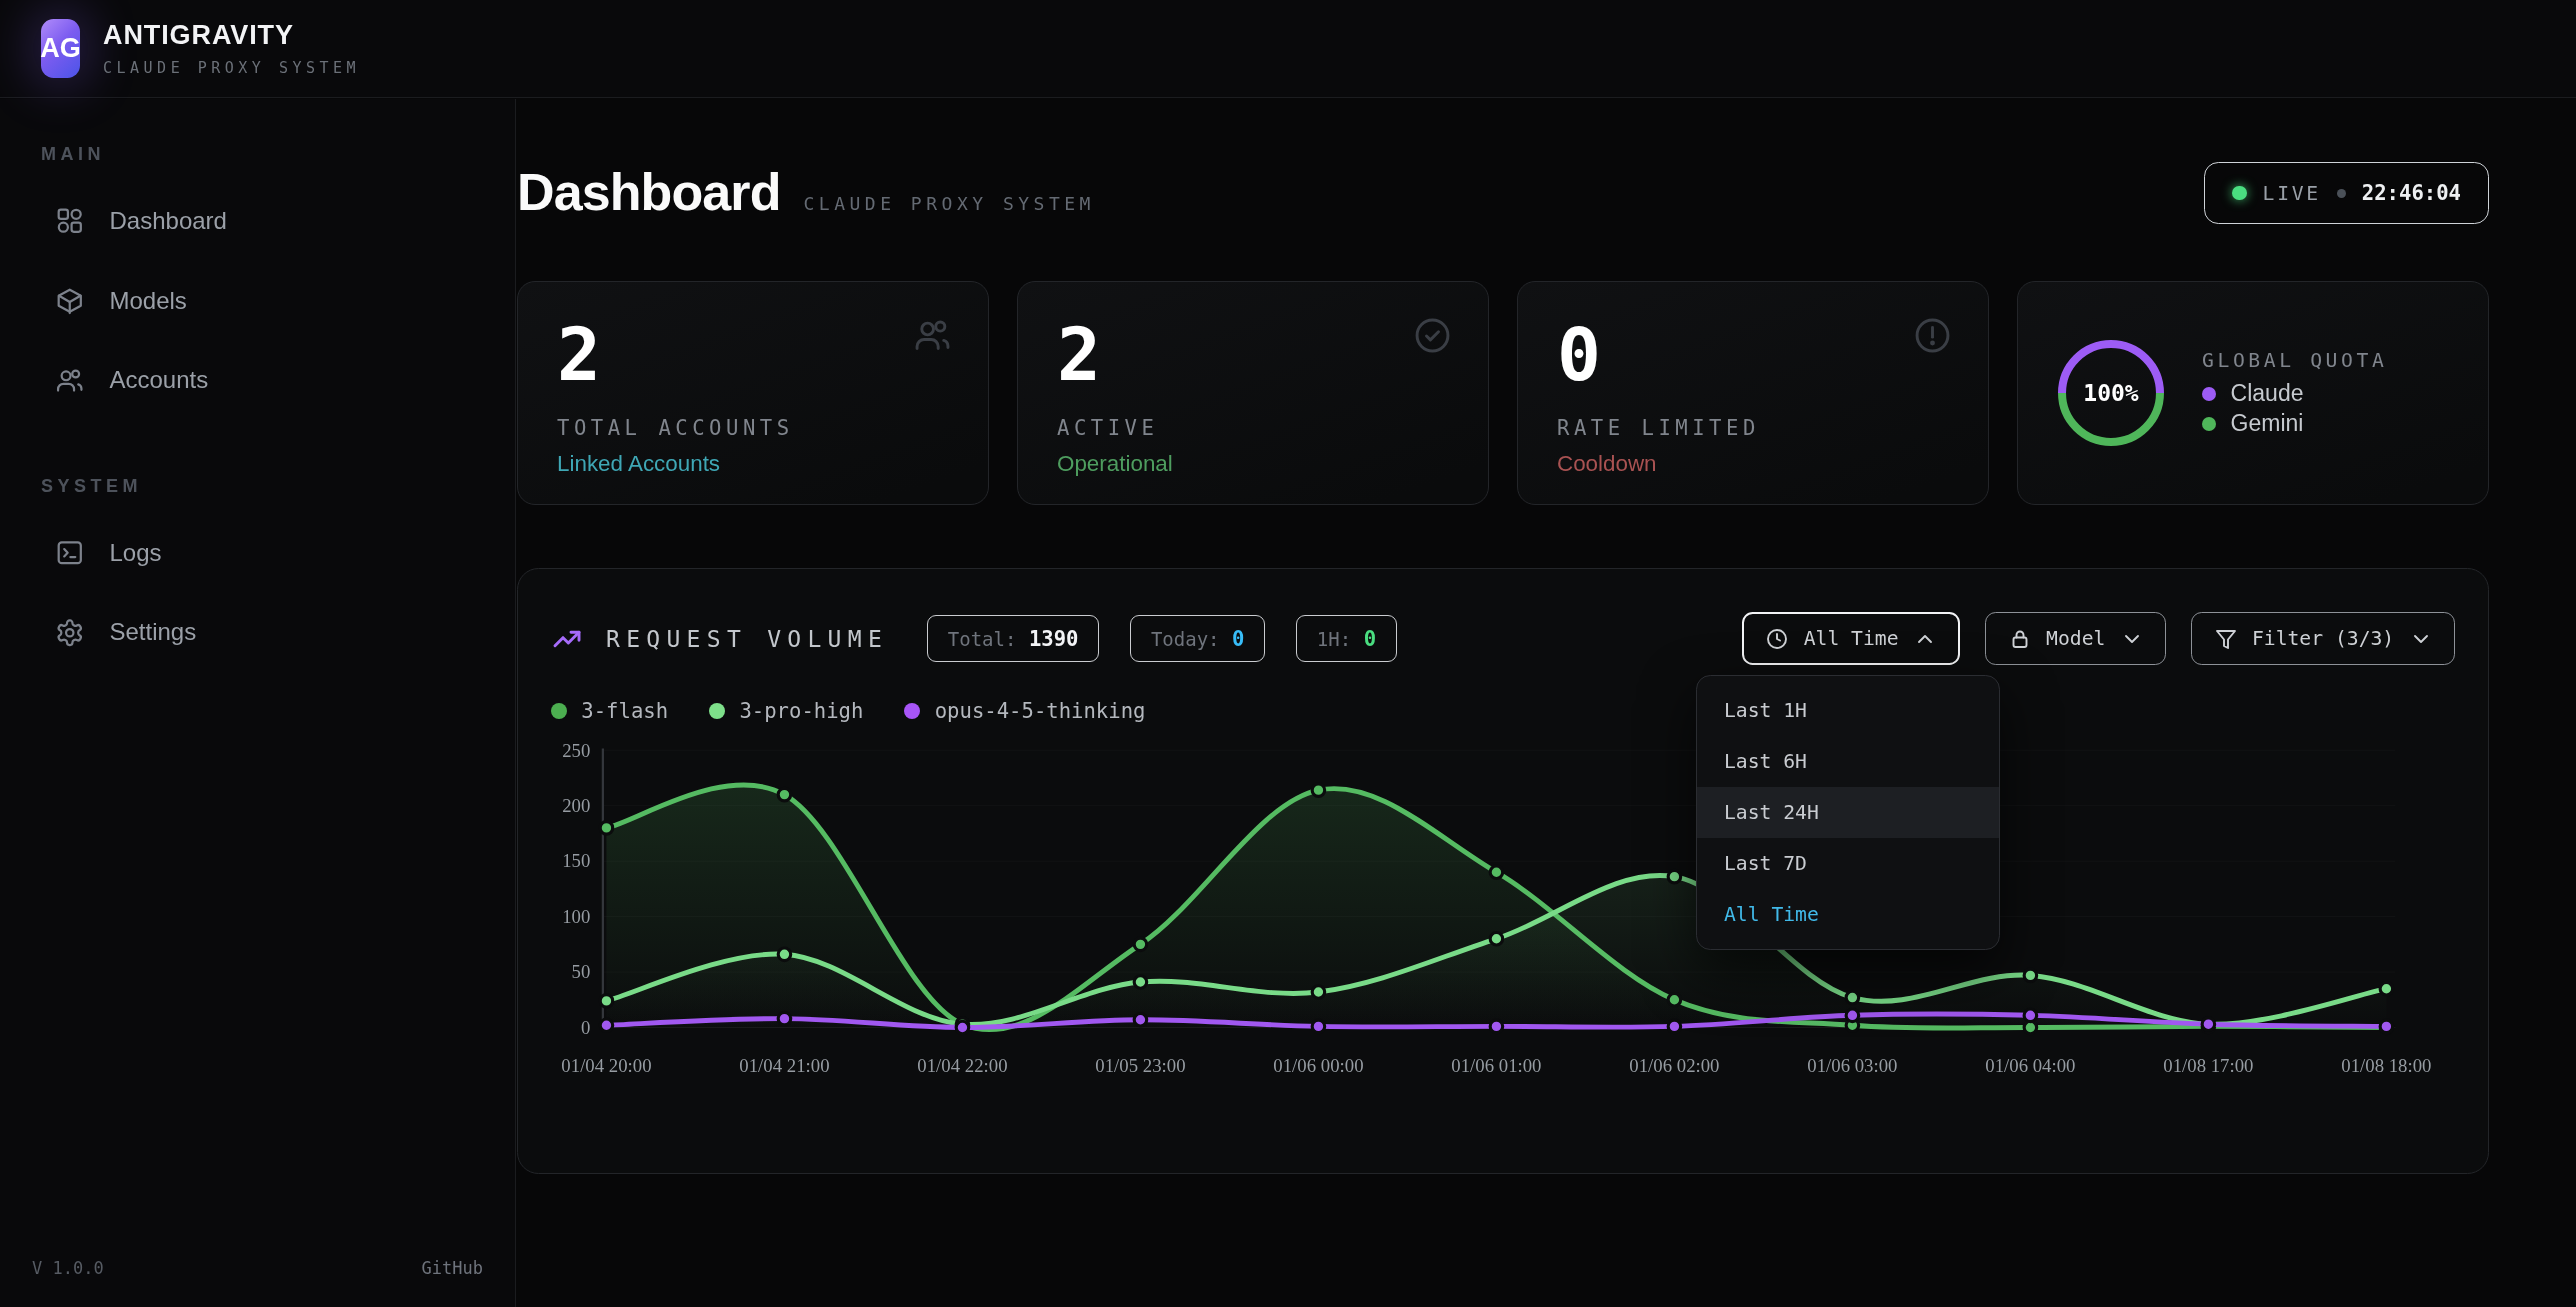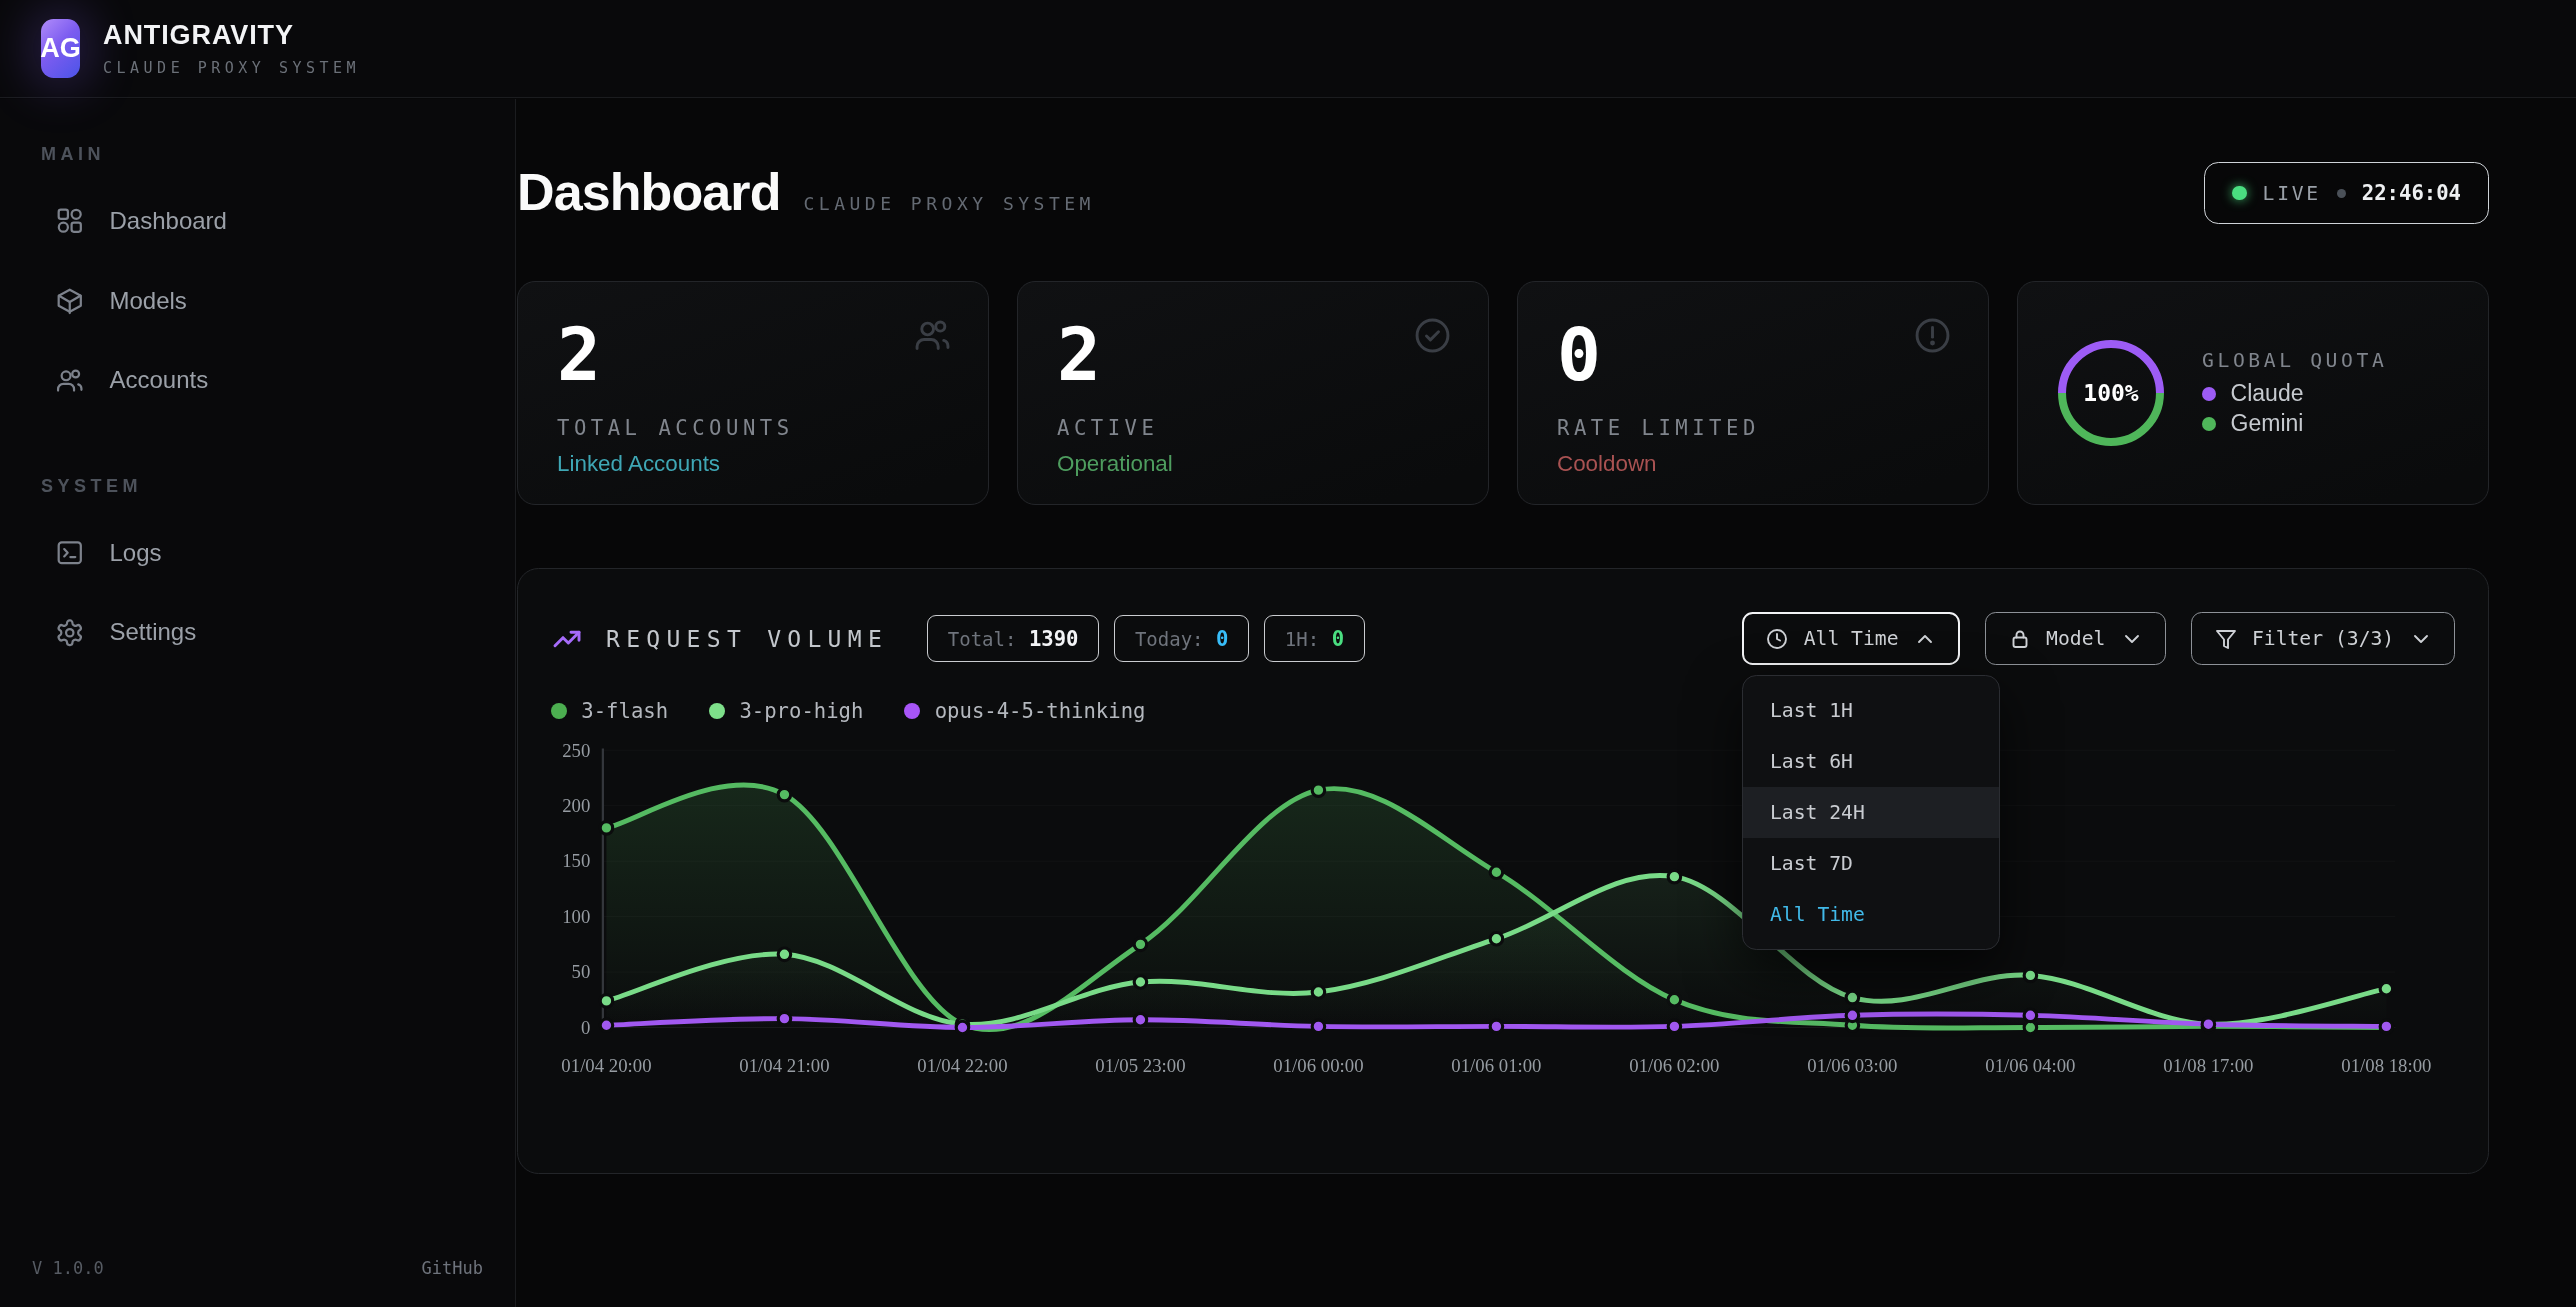--- a/index.html
+++ b/index.html
@@ -59,36 +59,36 @@
   .quota-right{display:flex;flex-direction:column;gap:3px}
   .quota-label{font:19.7px var(--mono);letter-spacing:3.6px;color:var(--dim);margin-bottom:5.4px}
   .quota-leg{display:flex;align-items:center;gap:14.3px;font:23px var(--sans);color:#c6cacf}
   .quota-dot{width:14.3px;height:14.3px;border-radius:50%}
 
   
   .chart-card{position:relative;margin-top:63px;height:606px;border:0.9px solid var(--border);border-radius:21.5px;padding:43px 33px;background:#0b0c0d}
   .chart-head{display:flex;align-items:center}
   .ch-title-group{display:flex;align-items:center;gap:23px;margin-right:39px}
   .ch-title{font:23px var(--mono);letter-spacing:6.3px;color:#c3c7cc}
-  .vbadges{display:flex;gap:15px}
+  .vbadges{display:flex;gap:31px}
   .vbadge{display:flex;align-items:center;gap:12.5px;border:1.8px solid #caccd0;border-radius:9px;padding:10.7px 19.7px}
   .vbadge-label{font:19px var(--mono);color:#6f747c}
   .vbadge-value{font:bold 20.6px var(--mono);color:#f3f4f6}
   .chart-buttons{margin-left:auto;display:flex;gap:25px}
   .cbtn{display:flex;align-items:center;gap:14.3px;border:1.8px solid #8e9298;border-radius:10.7px;padding:12.5px 21.5px;background:none;font:19.7px var(--mono);color:#ced1d5;cursor:pointer}
   .cbtn svg{width:24px;height:24px;stroke:#ced1d5;fill:none;stroke-width:1.9;stroke-linecap:round;stroke-linejoin:round}
   .cbtn.active{border:2.7px solid #f2f3f5}
   .chart-legend{margin-top:34px;display:flex;gap:41px;align-items:center}
   .leg-item{display:flex;align-items:center;gap:14.3px;font:20.6px var(--mono);color:#b4b8be}
   .leg-dot{width:16px;height:16px;border-radius:50%}
   .chart-svg{margin-top:19.7px;display:block}
   .ytick,.xtick{font:21px var(--serif);fill:#969ca2}
 
   
-  .time-menu{position:absolute;top:106px;right:488px;width:258px;background:#0f1012;border:0.9px solid #2b2d32;border-radius:14.3px;padding:9px 0;box-shadow:0 21.5px 54px rgba(0,0,0,.65);z-index:20}
+  .time-menu{position:absolute;top:106px;right:488px;width:304px;background:#0f1012;border:0.9px solid #2b2d32;border-radius:14.3px;padding:9px 0;box-shadow:0 21.5px 54px rgba(0,0,0,.65);z-index:20}
   .menu-item{height:51px;display:flex;align-items:center;padding:0 27px;font:19.7px var(--mono);color:#c9ccd1;cursor:pointer}
   .menu-item.hovered{background:#1d1f23}
   .menu-item.selected{color:#41b9e8}
 </style>
 </head>
 <body>
 
 <header class="app-header">
   <div class="brand">
     <div class="logo">AG</div>

